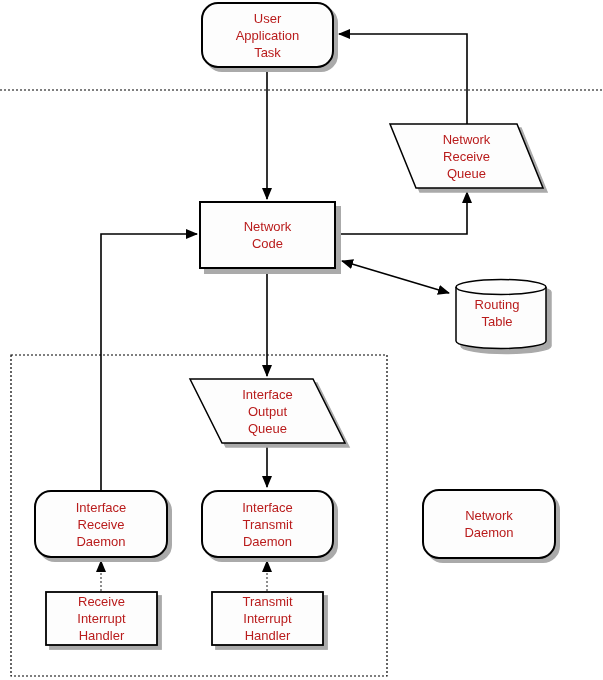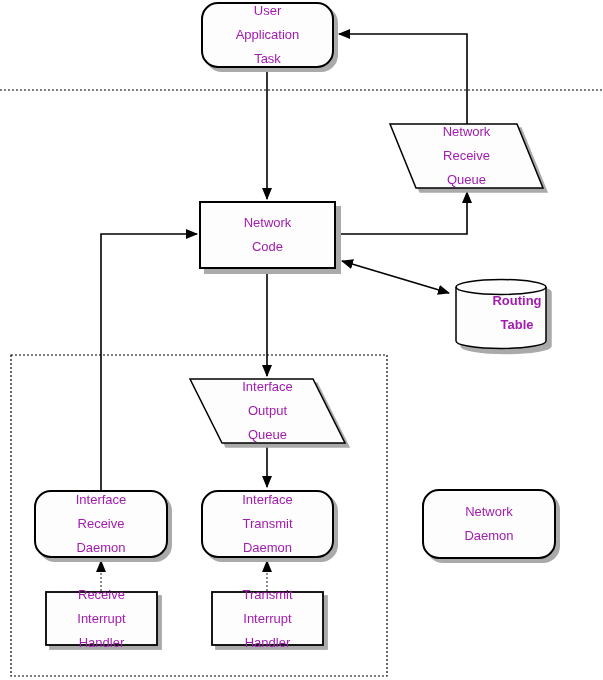--- a/index.html
+++ b/index.html
@@ -8,22 +8,22 @@
     width:603px;height:680px;
     background:#ffffff;
     font-family:"Liberation Sans", sans-serif;
     overflow:hidden;
   }
   .shapes{position:absolute;left:0;top:0;}
   .label{
     position:absolute;
     display:flex;align-items:center;justify-content:center;
     text-align:center;
-    font-size:13px;line-height:24px;
-    color:#a21caf;
+    font-size:13px;line-height:17px;
+    color:#b91c1c;
     white-space:pre-line;
     pointer-events:none;
   }
 </style>
 </head>
 <body>
 
 <div class="canvas">
 
   <svg class="shapes" width="603" height="680" viewBox="0 0 603 680" xmlns="http://www.w3.org/2000/svg">
@@ -107,21 +107,21 @@
 Application
 Task</div>
 
   <div class="label" style="left:401px;top:124px;width:131px;height:64px;">Network
 Receive
 Queue</div>
 
   <div class="label" style="left:200px;top:202px;width:135px;height:66px;">Network
 Code</div>
 
-  <div class="label" style="left:476px;top:286px;width:82px;height:53px;font-weight:bold;">Routing
+  <div class="label" style="left:456px;top:286px;width:82px;height:53px;">Routing
 Table</div>
 
   <div class="label" style="left:202px;top:379px;width:131px;height:64px;">Interface
 Output
 Queue</div>
 
   <div class="label" style="left:35px;top:491px;width:132px;height:66px;">Interface
 Receive
 Daemon</div>
 

